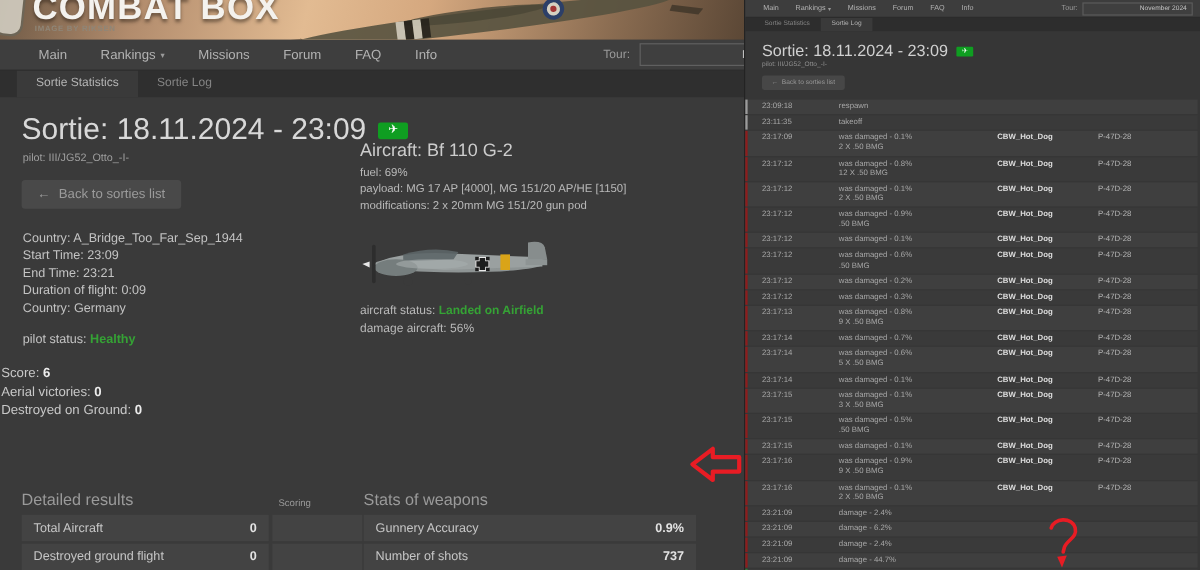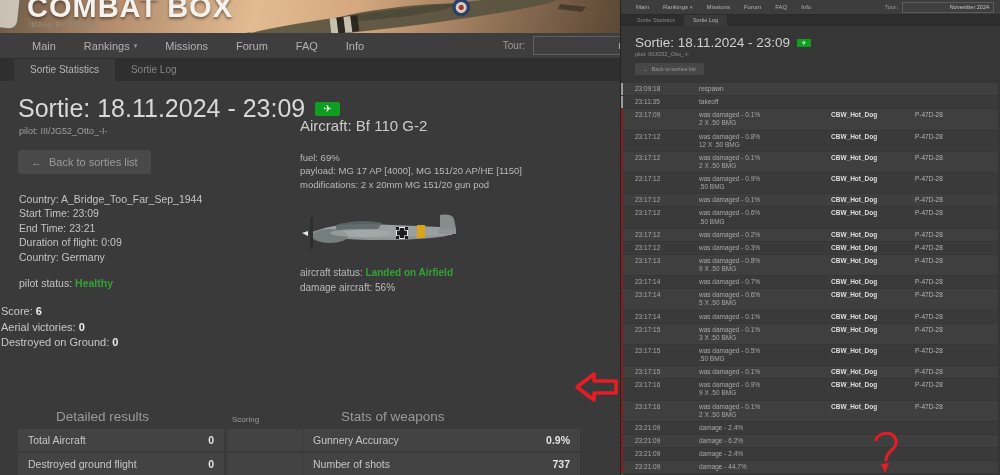--- a/index.html
+++ b/index.html
@@ -39,30 +39,30 @@
   .pilot-line{margin:3px 0 0 19px;font-size:9px;color:#9f9f9f;}
   .back-btn{margin:14px 0 0 18px;display:inline-flex;align-items:center;gap:7px;background:#494949;border:none;
     color:#9b9b9b;font-size:11px;padding:6px 13px;border-radius:3px;cursor:pointer;font-family:inherit;}
   .info-block{margin:18px 0 0 19px;font-size:10.5px;color:#c3c3c3;line-height:1.38;width:280px;}
   .status-line{margin:13px 0 0 19px;font-size:10.5px;color:#c3c3c3;}
   .green{color:#35a235;font-weight:bold;}
   .score-block{margin:15px 0 0 1px;font-size:11px;color:#c8c8c8;line-height:1.4;}
   .score-block b{color:#ececec;}
 
   .aircraft-block{position:absolute;left:300px;top:23px;width:300px;}
-  .aircraft-title{font-size:15px;color:#cccccc;margin:0 0 17px 0;font-weight:400;}
+  .aircraft-title{font-size:15px;color:#cccccc;margin:0 0 4px 0;font-weight:400;}
   .aircraft-details{font-size:9.5px;color:#b9b9b9;line-height:1.4;}
   .aircraft-art{margin:12px 0 10px 0;display:block;}
   .aircraft-status{font-size:10px;color:#b9b9b9;line-height:1.5;margin-top:10px;}
 
   .tablebox{position:absolute;}
   .dr-box{left:18px;top:315px;width:284px;}
   .wp-box{left:303px;top:315px;width:277px;}
   .tbl-header{display:flex;align-items:flex-end;margin-bottom:5px;}
-  .tbl-title{flex:1;font-size:13.5px;color:#9a9a9a;margin-left:38px;}
+  .tbl-title{flex:1;font-size:13.5px;color:#9a9a9a;}
   .scoring-header{width:78px;font-size:8px;color:#9a9a9a;text-align:left;padding-left:8px;box-sizing:border-box;}
   .dr-row{display:flex;gap:3px;margin-bottom:2px;}
   .dr-label-cell{flex:1;background:#434343;display:flex;justify-content:space-between;align-items:center;
     padding:5px 10px;font-size:10.5px;color:#c6c6c6;min-height:12px;}
   .dr-score-cell{width:75px;background:#434343;display:flex;justify-content:flex-end;align-items:center;
     padding:5px 8px;font-size:10px;box-sizing:border-box;}
   .val{font-weight:bold;color:#e3e3e3;}
   .wp-row{display:flex;justify-content:space-between;align-items:center;background:#434343;margin-bottom:2px;
     padding:5px 10px;font-size:10.5px;color:#c6c6c6;min-height:12px;}
 

